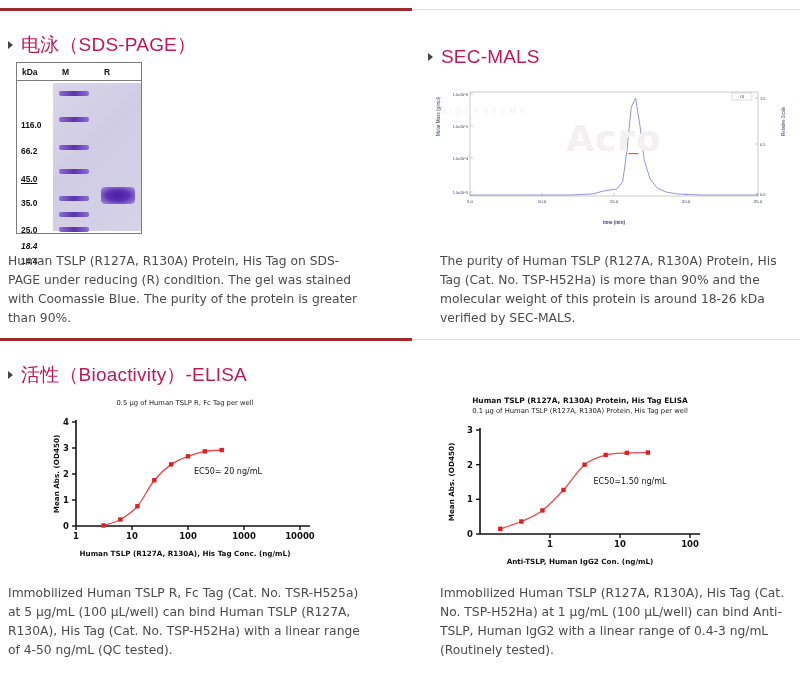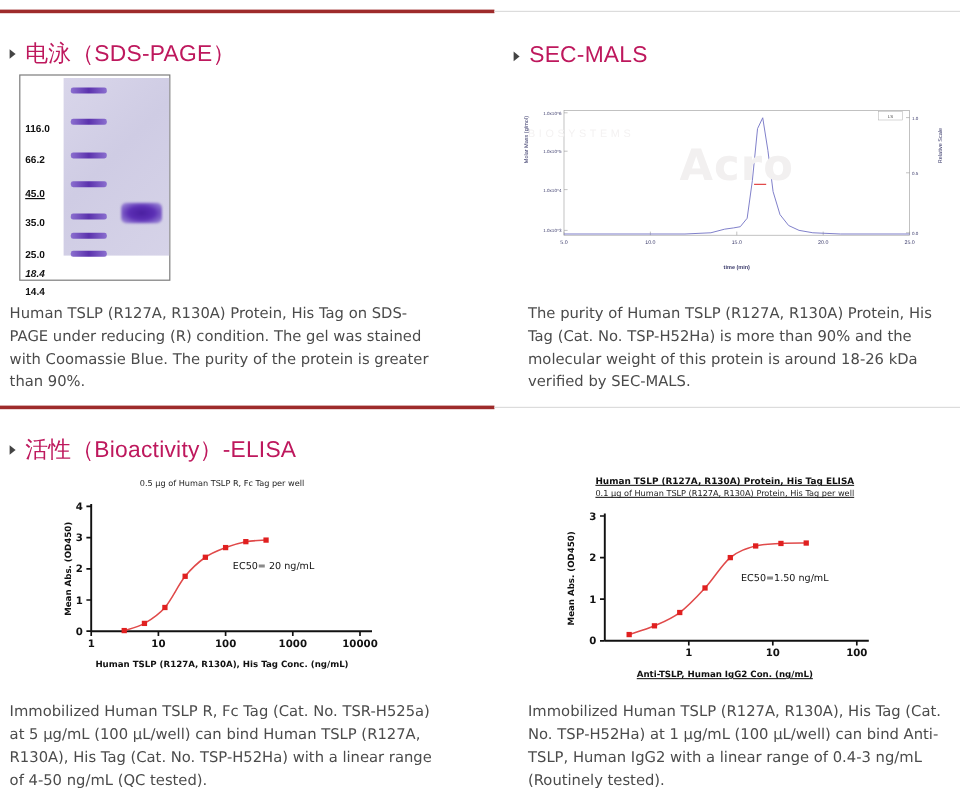--- a/index.html
+++ b/index.html
@@ -28,21 +28,21 @@
     white-space:nowrap;
   }
   .sec-head .tri {
     width:0;height:0;
     border-left:5px solid #444;
     border-top:4px solid transparent;
     border-bottom:4px solid transparent;
     margin-right:2px;
   }
   #head-sds   { left:8px;  top:32px; }
-  #head-sec   { left:428px;top:36px; }
+  #head-sec   { left:428px;top:46px; }
   #head-bio   { left:8px;  top:362px; }
 
   
   .caption {
     position:absolute;
     font-size:12.3px;
     line-height:19px;
     color:#4b4b4b;
     font-family:"DejaVu Sans", sans-serif;
   }
@@ -124,21 +124,21 @@
     font-size:4.6px; color:#3b3b6b; white-space:nowrap;
   }
   #sec-chart .xlab {
     position:absolute; left:0; bottom:-1px; width:100%;
     text-align:center; font-size:4.6px; color:#3b3b6b; font-weight:bold;
   }
 
   
   .elisa { position:absolute; }
   #elisa1 { left:50px;  top:398px; width:270px; height:168px; }
-  #elisa2 { left:464px; top:396px; width:280px; height:168px;text-decoration:underline; }
+  #elisa2 { left:440px; top:396px; width:280px; height:168px; }
   .elisa .ct {
     text-align:center; font-size:7.4px; font-weight:bold; color:#111;
     line-height:10px; font-family:"DejaVu Sans", sans-serif;
   }
   .elisa .cs {
     text-align:center; font-size:6.8px; color:#222; line-height:10px;
     font-family:"DejaVu Sans", sans-serif;
   }
   .elisa .xt {
     text-align:center; font-size:7.2px; font-weight:bold; color:#111;
@@ -157,20 +157,25 @@
   <div class="left"></div>
   <div class="right"></div>
 </div>
 
 <div class="sec-head" id="head-sds">
   <span class="tri"></span>
   <span>电泳（SDS-PAGE）</span>
 </div>
 
 <div id="gel">
+  <div class="hdr">
+    <span class="kda">kDa</span>
+    <span class="m">M</span>
+    <span class="r">R</span>
+  </div>
   <div class="body">
     <div class="lane" id="gel-lane">
         <div class="band mband" style="top: 8px;"></div>
         <div class="band mband" style="top: 34px;"></div>
         <div class="band mband" style="top: 62px;"></div>
         <div class="band mband" style="top: 86px;"></div>
         <div class="band mband" style="top: 113px;"></div>
         <div class="band mband" style="top: 129px;"></div>
         <div class="band mband" style="top: 144px;"></div>
         <div class="band sband" style="top: 104px;"></div>

